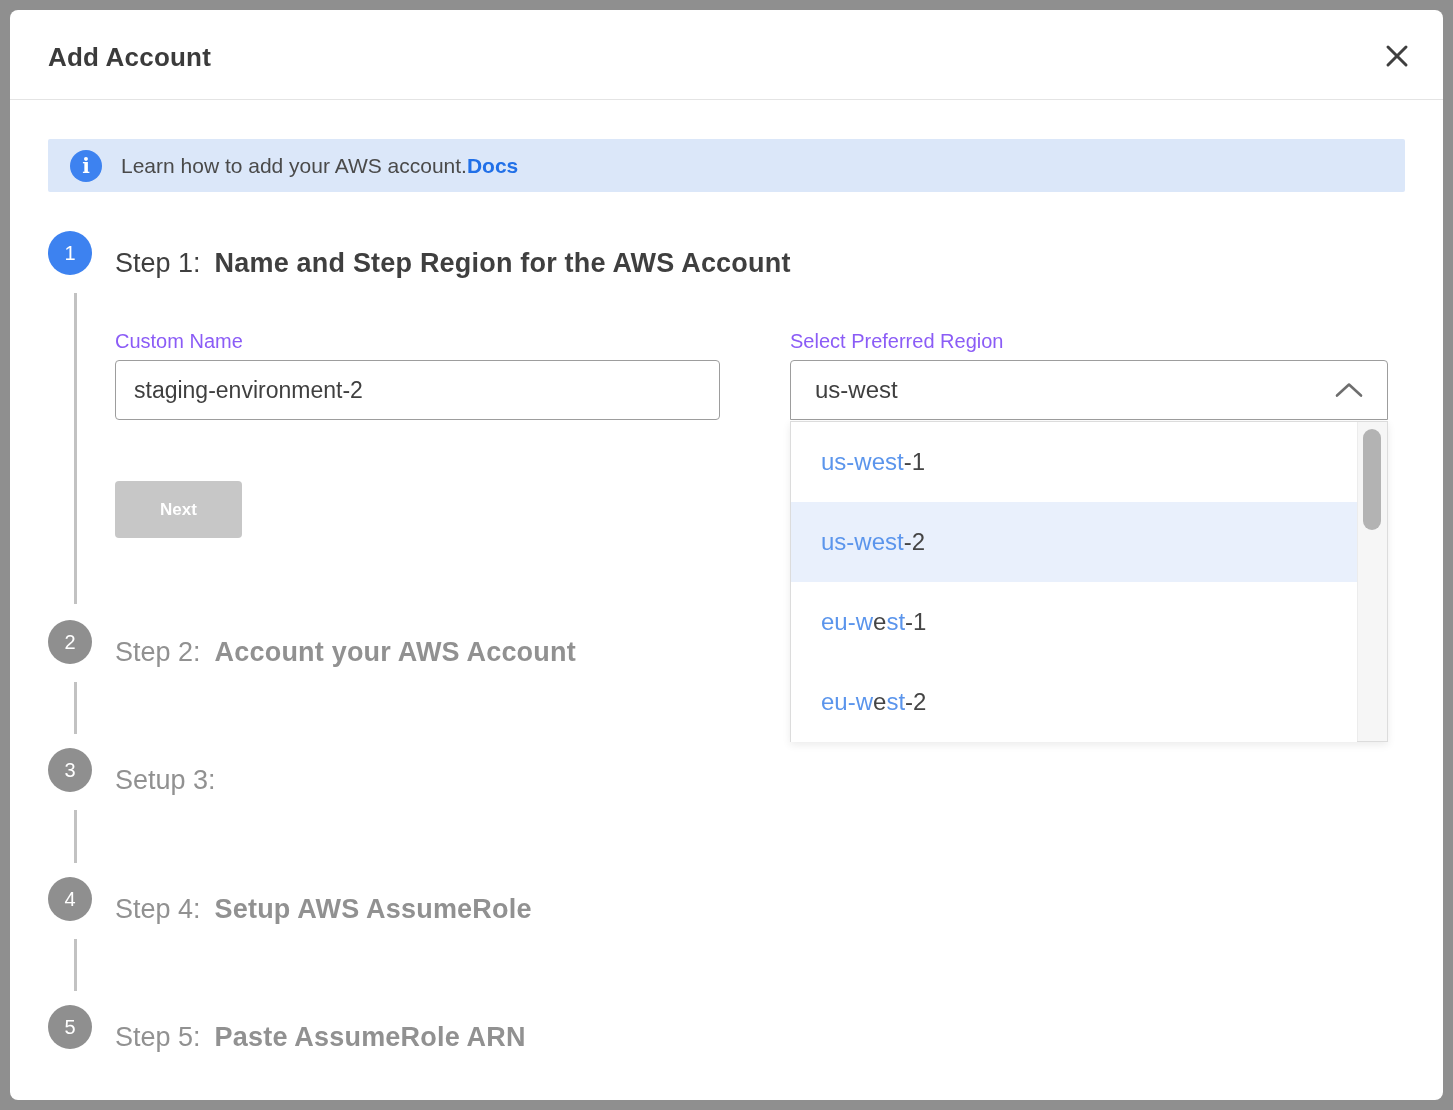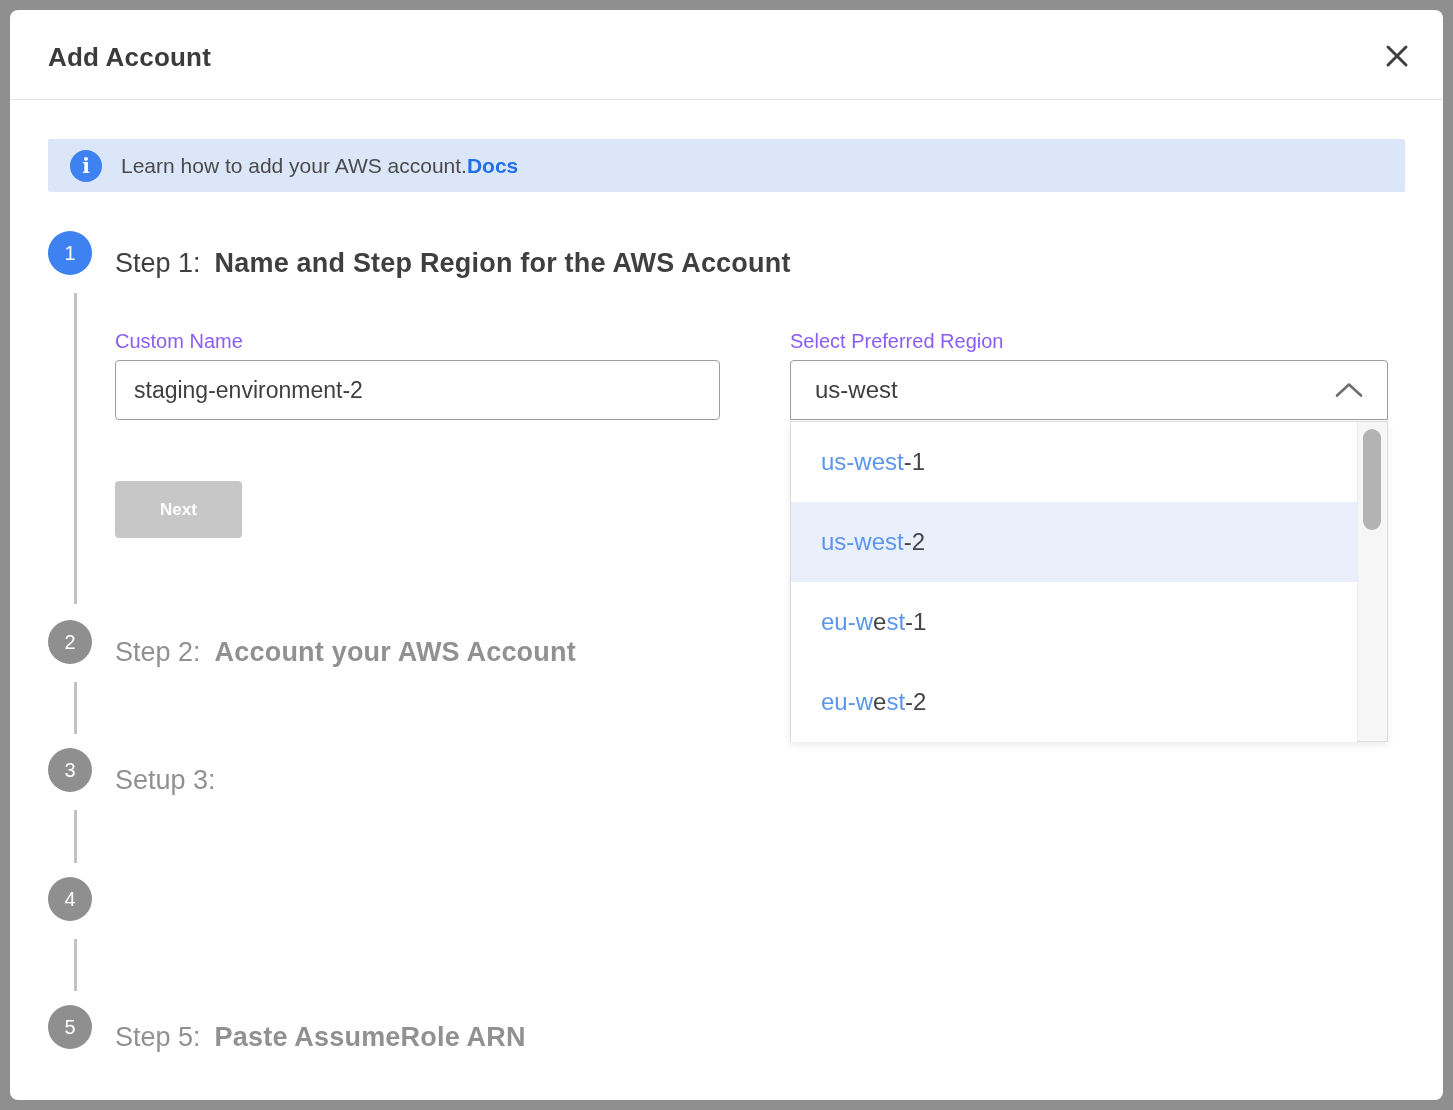--- a/index.html
+++ b/index.html
@@ -276,20 +276,24 @@
     <span>3</span>
   </div>
   <div class="step-title gray" style="top:742px">
     <span class="prefix">Setup 3:</span>
   </div>
   <div class="connector" style="top:800px;height:53px"></div>
 
   <div class="step-circle" style="top:867px">
     <span>4</span>
   </div>
+  <div class="step-title gray" style="top:871px">
+    <span class="prefix">Step 4:</span>
+    <span class="name">Setup AWS AssumeRole</span>
+  </div>
   <div class="connector" style="top:929px;height:52px"></div>
 
   <div class="step-circle" style="top:995px">
     <span>5</span>
   </div>
   <div class="step-title gray" style="top:999px">
     <span class="prefix">Step 5:</span>
     <span class="name">Paste AssumeRole ARN</span>
   </div>
 

